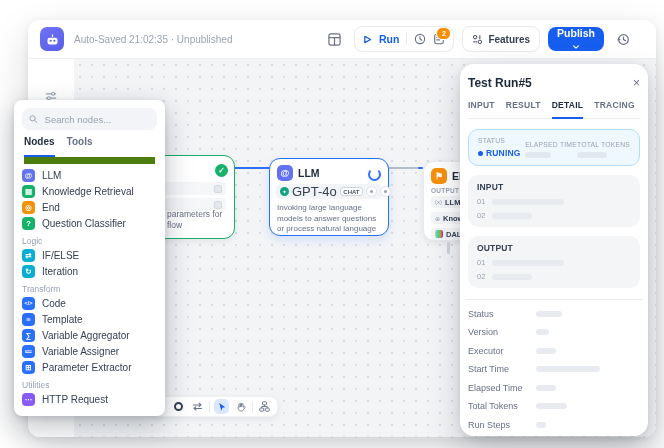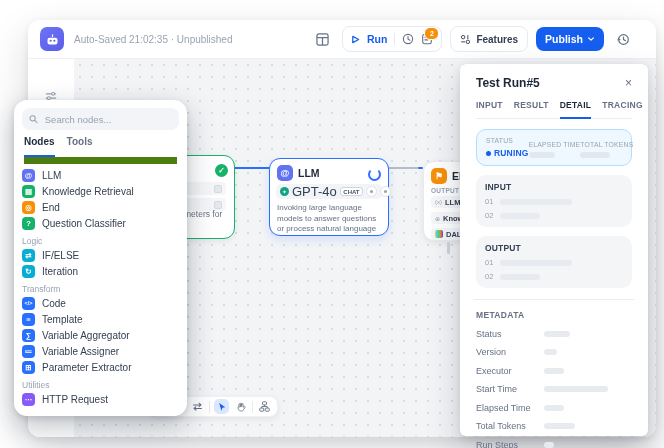--- a/index.html
+++ b/index.html
@@ -18,21 +18,21 @@
   .group-pill{display:flex;align-items:center;height:24px;border:1px solid #e7eaee;border-radius:8px;background:#fff;padding:0 8px;gap:7px;}
   .run-label{font-size:10.5px;font-weight:bold;color:#155eef;}
   .vdiv{width:1px;height:12px;background:#e7eaee;}
   .badge-wrap{position:relative;display:flex;}
   .badge{position:absolute;top:-6px;right:-6px;min-width:11px;height:11px;border-radius:6px;background:#f79009;
          color:#fff;font-size:7px;font-weight:bold;display:flex;align-items:center;justify-content:center;
          border:1.5px solid #fff;padding:0 1px;}
   .features-pill{display:flex;align-items:center;gap:5px;height:24px;border:1px solid #e7eaee;border-radius:8px;
                  background:#fff;padding:0 9px;font-size:10px;font-weight:bold;color:#354052;}
   .publish-btn{display:flex;align-items:center;gap:4px;height:24px;border-radius:8px;background:#155eef;color:#fff;
-               font-size:10.5px;font-weight:bold;padding:0 9px;}
+               font-size:10.5px;font-weight:bold;padding:0 9px;flex-direction:column;}
   
   .rail{position:absolute;left:0;top:39px;width:46px;bottom:0;background:#fff;border-radius:0 0 0 12px;}
   .rail-divider{position:absolute;left:15px;top:50px;width:16px;height:1px;background:#eef0f3;}
   .rail-blue-btn{position:absolute;left:10px;top:60px;width:20px;height:20px;border-radius:6px;background:#dbe7ff;
                  display:flex;align-items:center;justify-content:center;}
   
   .canvas{position:absolute;left:46px;top:39px;right:0;bottom:0;border-radius:0 0 12px 0;overflow:hidden;
           background-color:#f3f4f6;
           background-image:radial-gradient(circle,#d9dde2 1px,transparent 1.3px);background-size:12px 12px;}
   .edge{position:absolute;height:2px;border-radius:1px;}
@@ -78,42 +78,42 @@
             background:linear-gradient(90deg,#ffd23c,#42cfff,#51da4c,#ff6e3c,#3c46ff);}
   
   .c-toolbar{position:absolute;left:76px;top:337px;width:128px;height:21px;background:#fff;border-radius:8px;
              border:1px solid #eef0f3;box-shadow:0 2px 6px rgba(16,24,40,.08);
              display:flex;align-items:center;justify-content:flex-end;gap:4px;padding:0 5px;box-sizing:border-box;z-index:5;}
   .t-ic{width:15px;height:15px;border-radius:5px;display:flex;align-items:center;justify-content:center;color:#667085;}
   .t-ic.active{background:#dbe7ff;color:#155eef;}
   .ring{width:9px;height:9px;border-radius:50%;border:2px solid #344054;box-sizing:border-box;}
   .handle{position:absolute;left:373px;top:183px;width:2.5px;height:12px;border-radius:2px;background:#cdd3db;}
   
-  .palette{position:absolute;left:14px;top:100px;width:173px;height:316px;background:#fff;border-radius:13px;
+  .palette{position:absolute;left:14px;top:100px;width:151px;height:316px;background:#fff;border-radius:8px;
            box-shadow:0 10px 28px rgba(16,24,40,.28),0 2px 6px rgba(16,24,40,.12);z-index:50;overflow:hidden;}
   .search-box{margin:8px 8px 0;height:22px;background:#f2f4f7;border-radius:8px;display:flex;align-items:center;
               gap:5px;padding:0 7px;}
   .search-box input{border:none;outline:none;background:transparent;font-size:9.5px;color:#354052;width:100%;
                     font-family:"Liberation Sans",sans-serif;}
   .search-box input::placeholder{color:#98a2b3;}
   .p-tabs{display:flex;gap:12px;margin:6px 10px 0;border-bottom:7px solid #4d7c0f;height:21px;}
   .p-tab{font-size:10px;font-weight:bold;color:#667085;padding-bottom:5px;}
   .p-tab.active{color:#1d2939;border-bottom:2px solid #155eef;}
   .p-list{margin-top:3px;}
   .p-sec{margin:5px 8px 1px;font-size:8.5px;color:#98a2b3;}
   .p-item{display:flex;align-items:center;gap:7px;height:16px;padding:0 8px;}
   .p-ic{width:13px;height:13px;border-radius:4px;color:#fff;font-size:7.5px;font-weight:bold;
         display:flex;align-items:center;justify-content:center;flex:none;}
   .p-label{font-size:10px;font-weight:500;color:#354052;white-space:nowrap;}
   .ic-indigo{background:#6172f3;} .ic-green{background:#17b26a;} .ic-orange{background:#f79009;}
   .ic-cyan{background:#06aed4;}  .ic-blue{background:#2970ff;}  .ic-violet{background:#875bf7;}
   
-  .runpanel{position:absolute;left:460px;top:64px;width:188px;height:372px;background:#fff;border-radius:6px;
+  .runpanel{position:absolute;left:460px;top:64px;width:188px;height:372px;background:#fff;border-radius:14px;
             box-shadow:0 14px 34px rgba(16,24,40,.20),0 2px 8px rgba(16,24,40,.10);z-index:40;
-            padding:12px 16px 0;box-sizing:border-box;}
+            padding:12px 8px 0;box-sizing:border-box;}
   .rp-title-row{display:flex;align-items:center;justify-content:space-between;}
   .rp-title{font-size:12px;font-weight:bold;color:#1d2939;}
   .rp-close{font-size:12px;color:#667085;line-height:1;}
   .rp-tabs{display:flex;gap:11px;margin-top:10px;border-bottom:1px solid #eaecf0;}
   .rp-tab{font-size:8.5px;font-weight:bold;letter-spacing:.03em;color:#667085;padding-bottom:7px;}
   .rp-tab.active{color:#1d2939;border-bottom:2px solid #155eef;margin-bottom:-1px;}
   .status-card{margin-top:10px;background:#eff8ff;border:1px solid #b2ddff;border-radius:10px;
                display:flex;padding:7px 9px;gap:0;align-items:flex-end;}
   .st-col{flex:1;}
   .st-label{font-size:6.8px;letter-spacing:.03em;color:#98a2b3;white-space:nowrap;}
@@ -443,21 +443,20 @@
           <span class="io-num">01</span>
           <span class="sk" style="width:72px;"></span>
         </div>
       <div class="io-line">
           <span class="io-num">02</span>
           <span class="sk" style="width:40px;"></span>
         </div>
     </div>
 
     <div class="rp-divider"></div>
-    <div class="meta-title">METADATA</div>
 
     <div class="meta-row">
         <span class="meta-label">Status</span>
         <span class="sk" style="width:26px;"></span>
       </div>
     <div class="meta-row">
         <span class="meta-label">Version</span>
         <span class="sk" style="width:13px;"></span>
       </div>
     <div class="meta-row">

